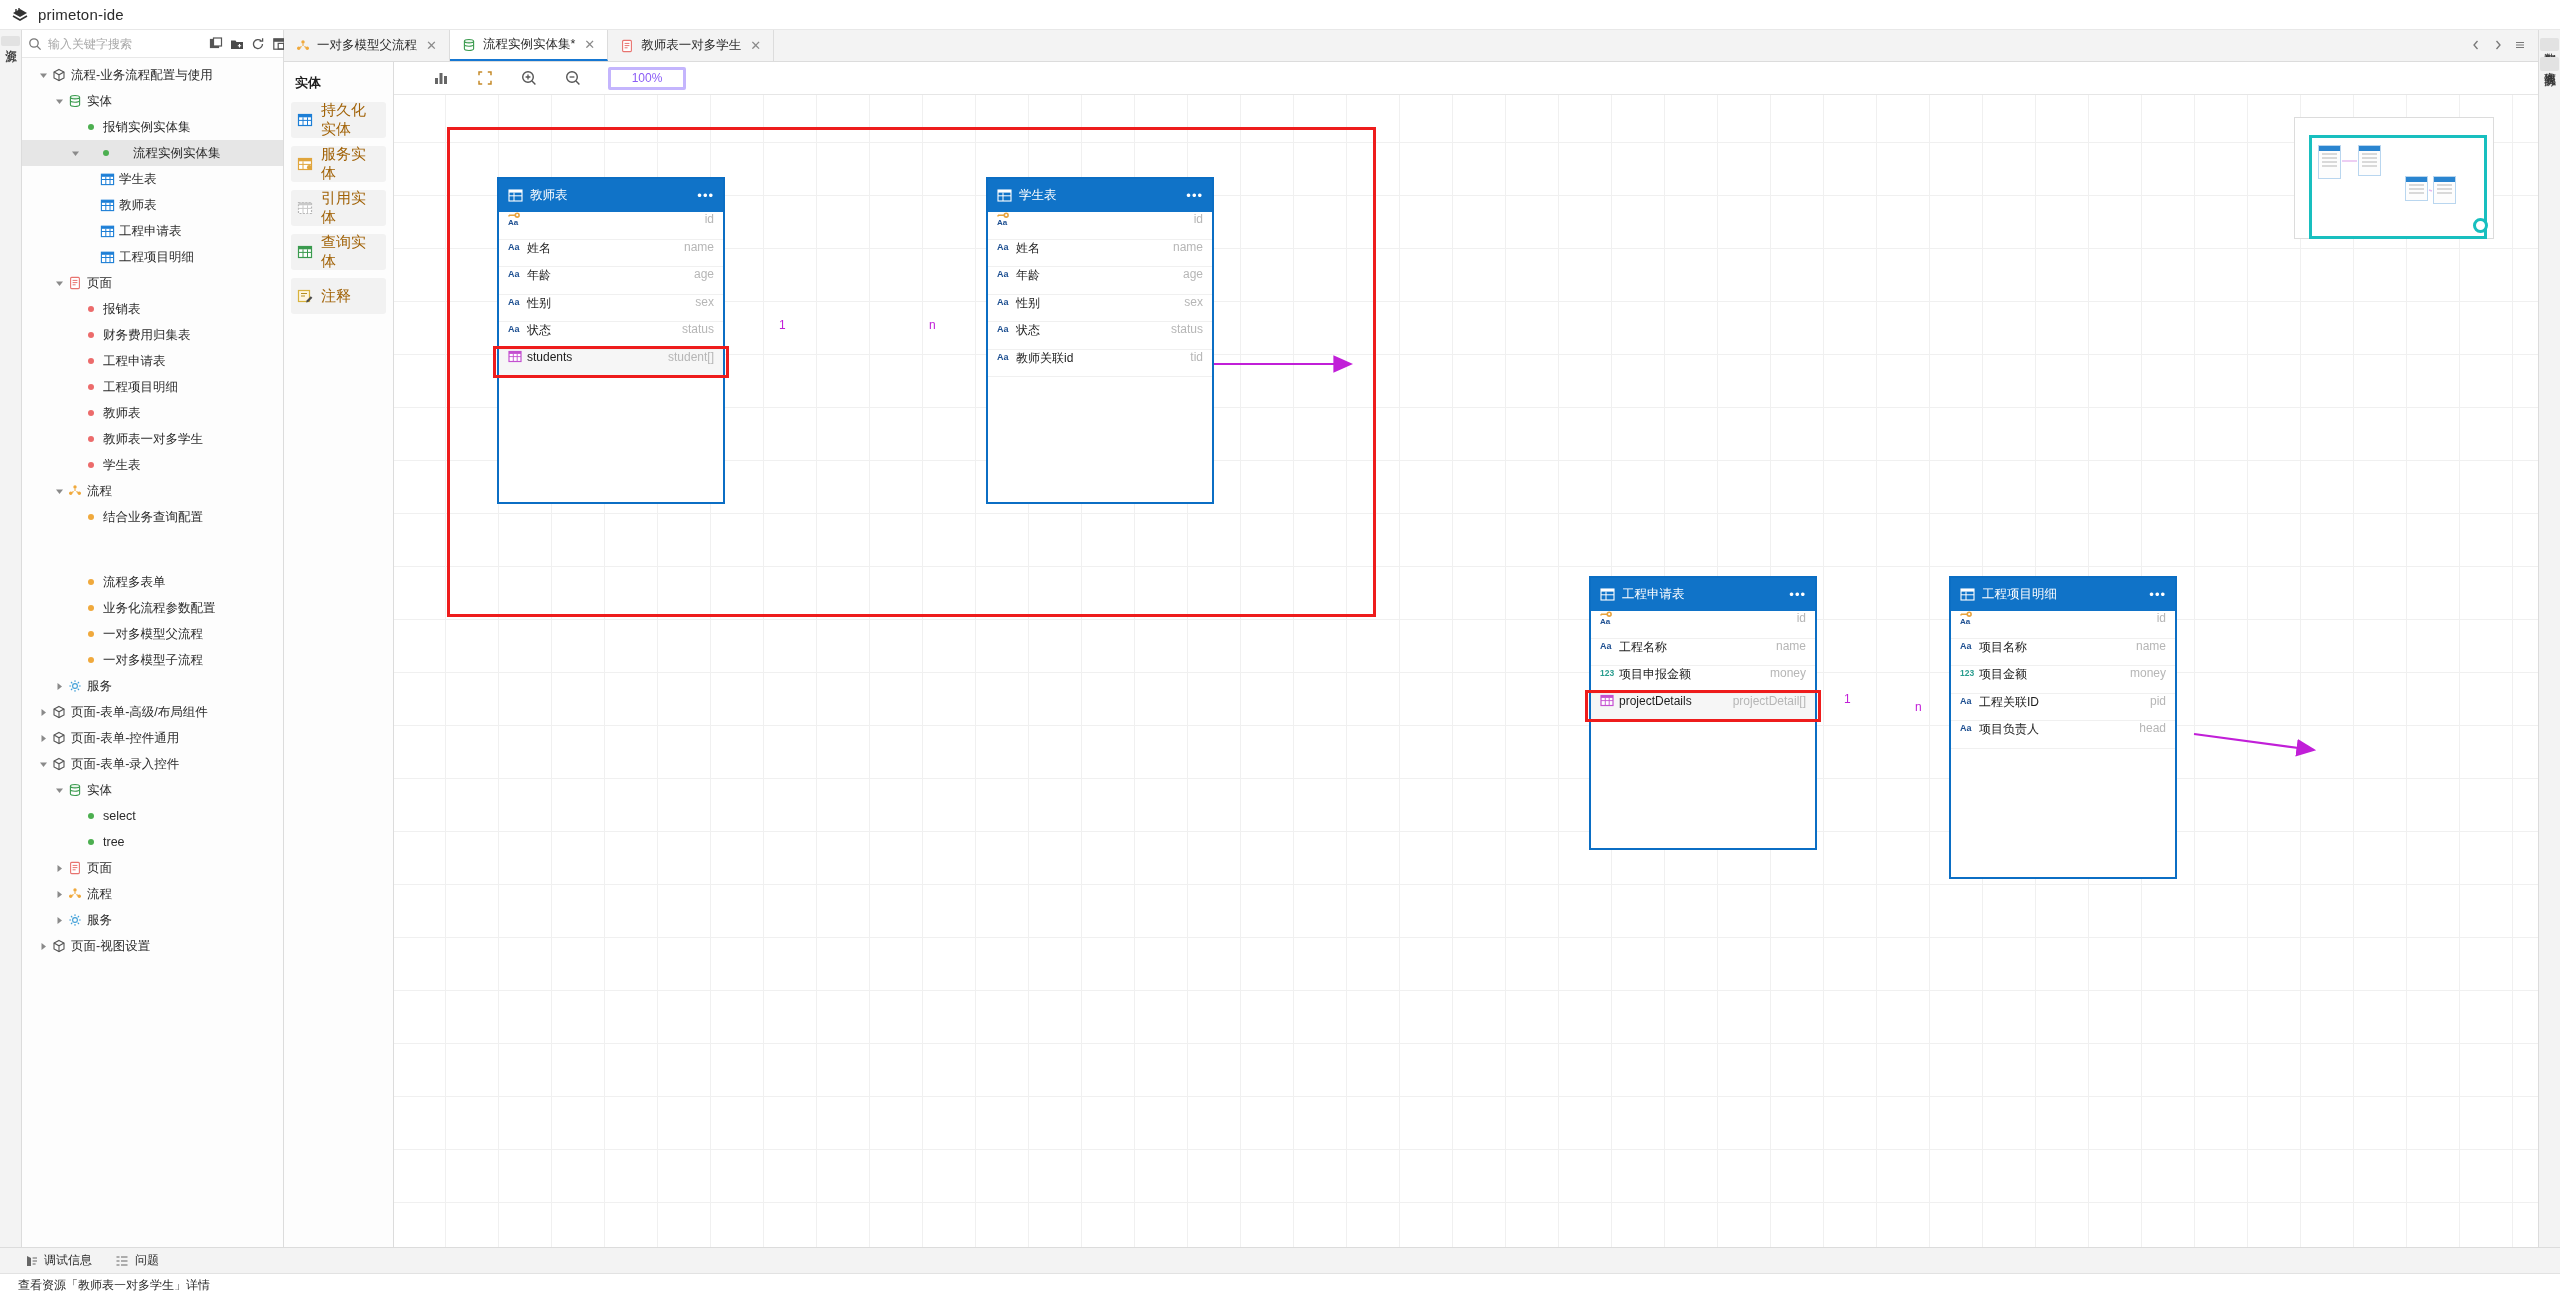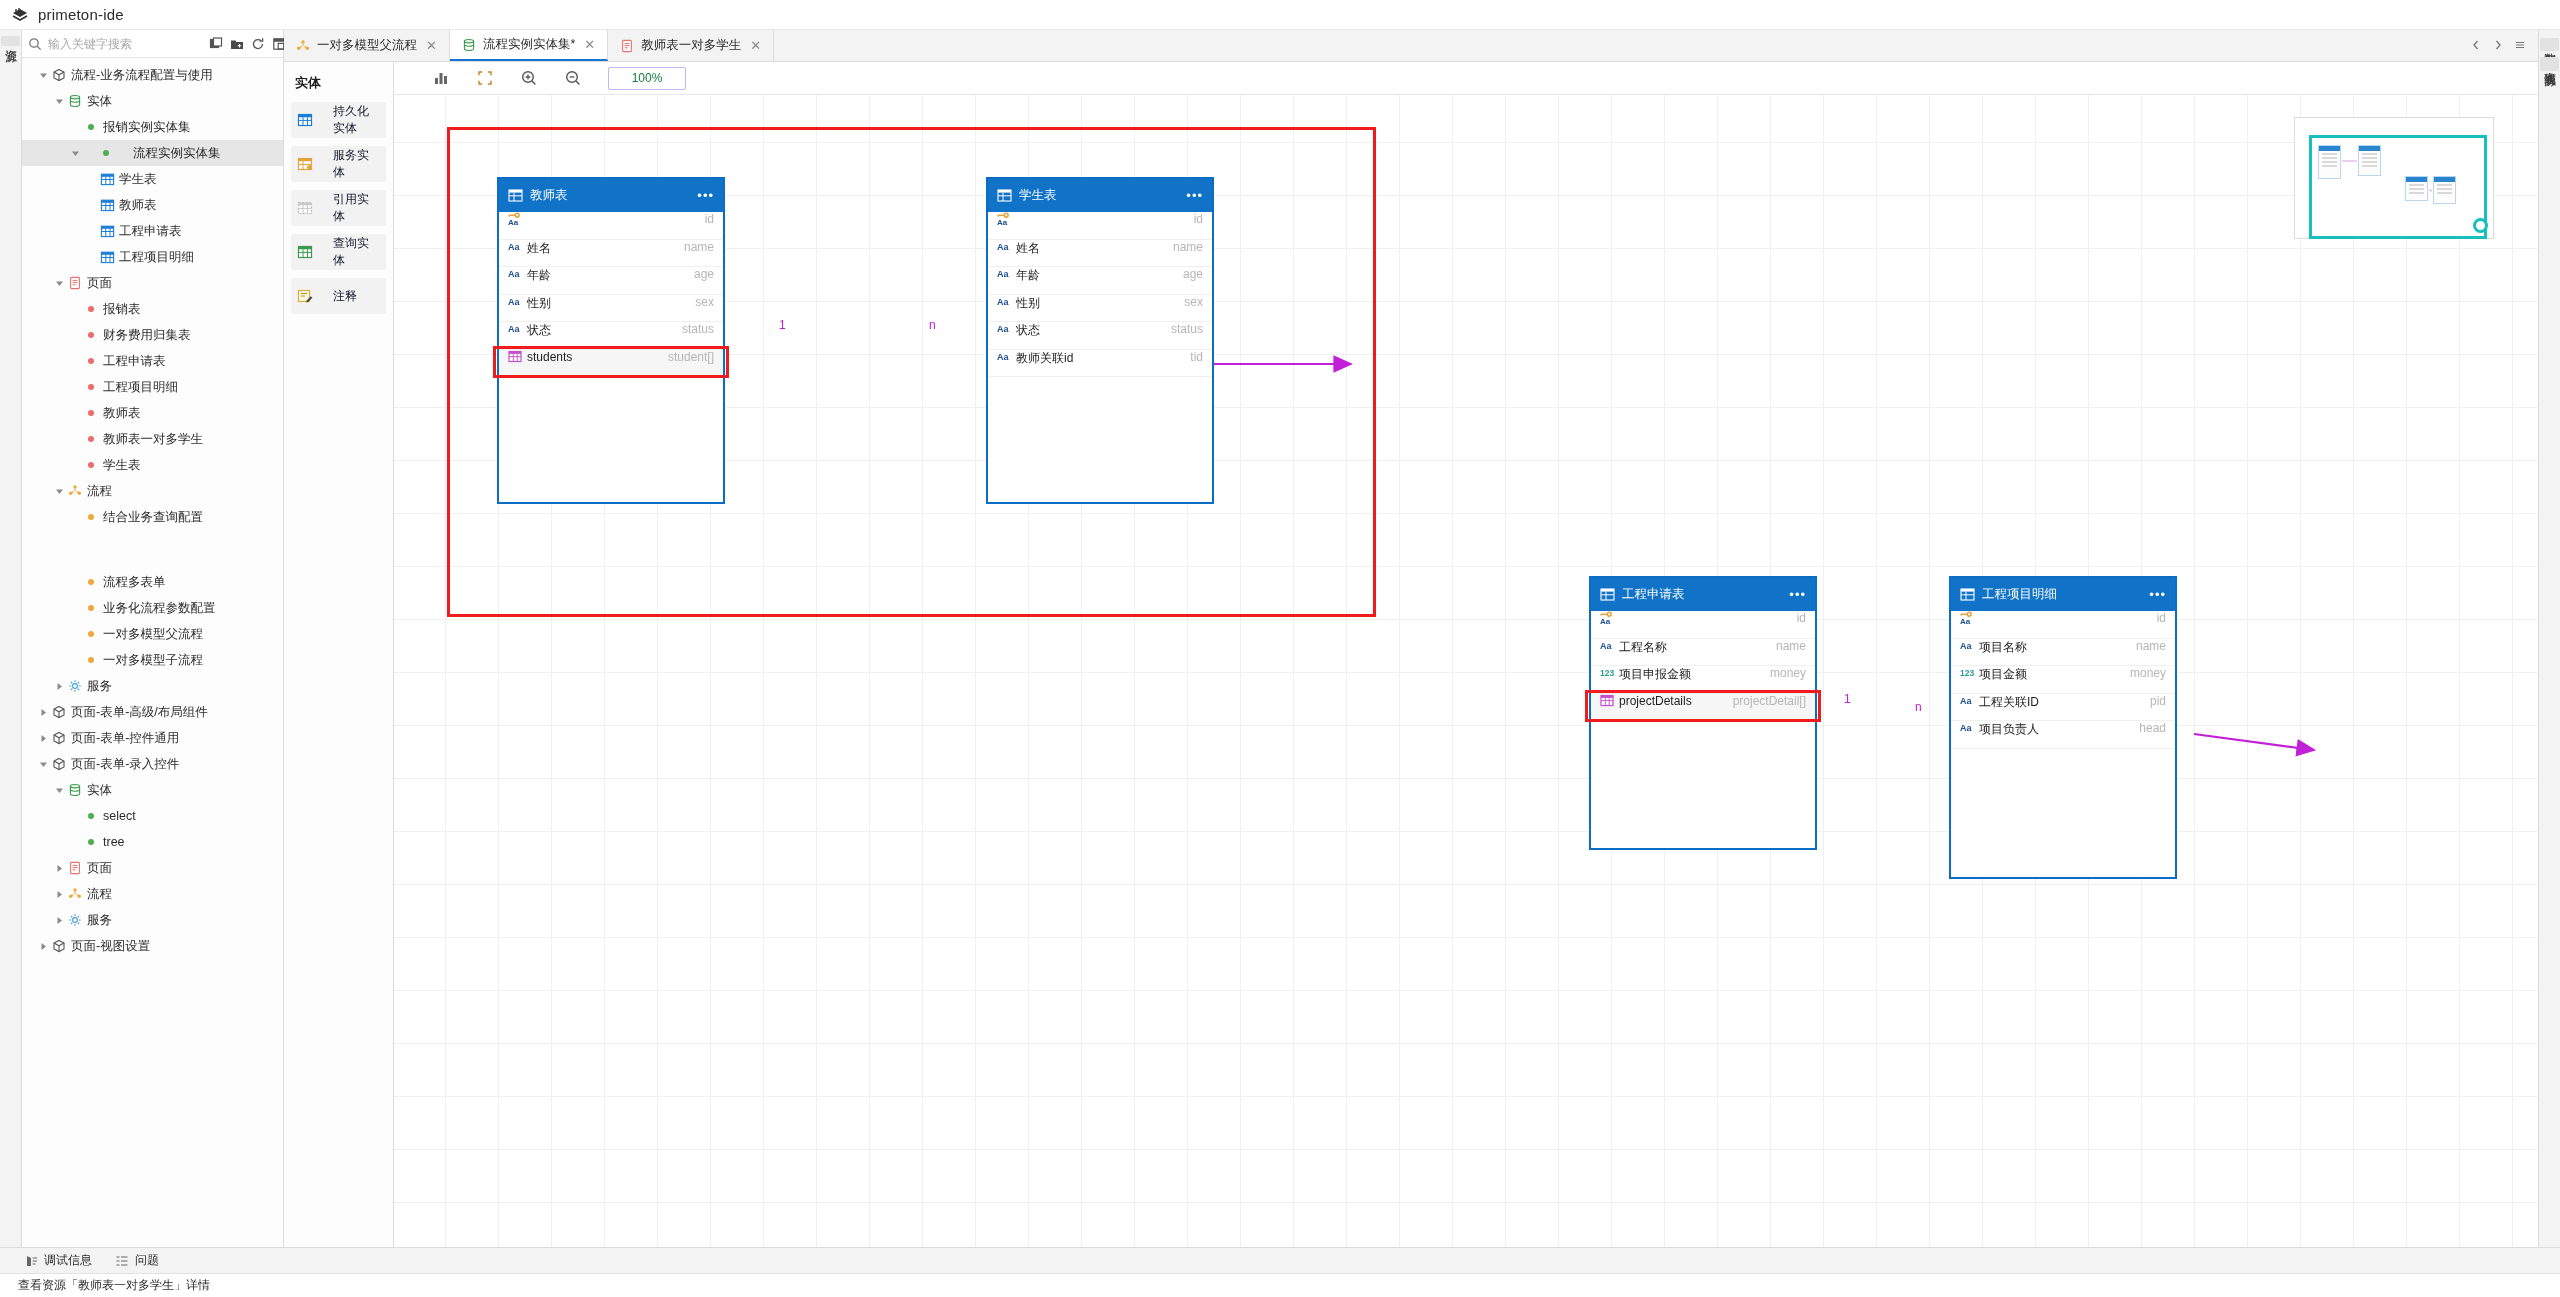--- a/index.html
+++ b/index.html
@@ -65,31 +65,31 @@
   .tab.active { background: #ffffff; border-bottom: 2px solid #1677d2; }
   .tab .tico { width: 14px; height: 14px; display: flex; align-items: center; justify-content: center; }
   .tab .tclose { color: #8a8a8a; font-size: 13px; line-height: 1; margin-left: 2px; }
   .tabbar-right { margin-left: auto; display: flex; align-items: center; gap: 10px; padding: 0 12px; color: #6a6a6a; }
 
   .editor-main { flex: 1 1 auto; display: flex; min-height: 0; }
 
   
   .palette { width: 110px; flex: 0 0 110px; background: #fdfdfd; border-right: 1px solid #dcdcdc; padding: 6px 7px; }
   .pal-title { font-size: 13px; font-weight: bold; color: #1f1f1f; padding: 6px 4px 10px 4px; }
-  .pal-item { height: 36px; display: flex; align-items: center; gap: 20px; padding: 0 6px; margin-bottom: 8px;
-              background: #f2f2f2; border-radius: 3px; font-size: 12px; color: #0f172a; cursor: pointer; }
+  .pal-item { height: 36px; display: flex; align-items: center; gap: 8px; padding: 0 6px; margin-bottom: 8px;
+              background: #f2f2f2; border-radius: 3px; font-size: 15px; color: #a16207; cursor: pointer; }
   .pal-item .pico { width: 16px; height: 16px; flex: 0 0 16px; display: flex; align-items: center; justify-content: center; }
 
   
   .canvaswrap { flex: 1 1 auto; display: flex; flex-direction: column; min-width: 0; position: relative; }
   .canvastool { height: 33px; flex: 0 0 33px; display: flex; align-items: center; gap: 22px; padding-left: 36px;
                 border-bottom: 1px solid #e6e6e6; background: #fff; }
   .tbtn { width: 22px; height: 22px; display: flex; align-items: center; justify-content: center; cursor: pointer; }
-  .zoombox { width: 78px; height: 23px; border: 1px solid #c4b5fd; border-radius: 2px; display: flex;
-             align-items: center; justify-content: center; font-size: 12px; color: #15803d; margin-left: 2px; cursor: pointer; }
+  .zoombox { width: 78px; height: 23px; border: 3px solid #c4b5fd; border-radius: 2px; display: flex;
+             align-items: center; justify-content: center; font-size: 12px; color: #8b5cf6; margin-left: 2px; cursor: pointer; }
 
   .canvas { flex: 1 1 auto; position: relative; overflow: hidden; background: #ffffff;
             background-image: linear-gradient(to right, #f0f0f0 1px, transparent 1px),
                               linear-gradient(to bottom, #f0f0f0 1px, transparent 1px);
             background-size: 53px 53px; background-position: -2px -6px; }
 
   
   .sel-rect { position: absolute; border: 3px solid #ee1c1c; pointer-events: none; }
 
   

